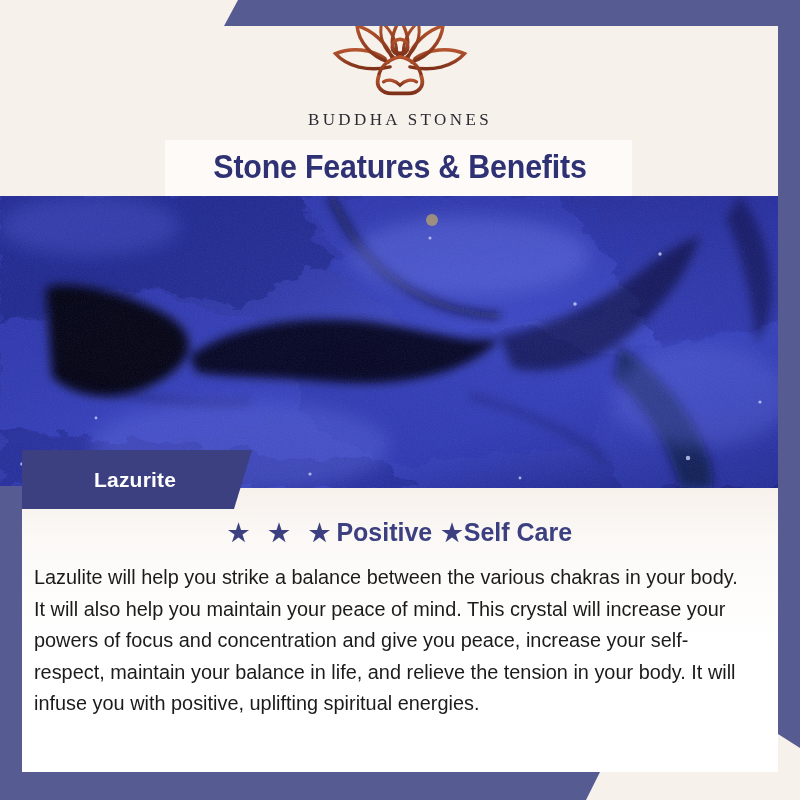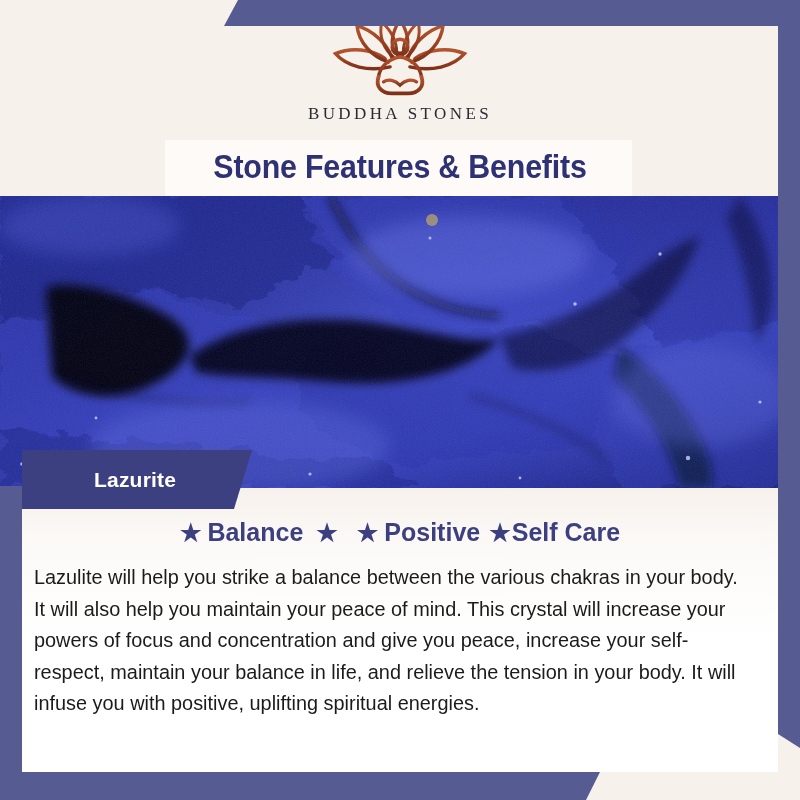--- a/index.html
+++ b/index.html
@@ -38,21 +38,21 @@
   }
 
   
   .logo-block{
     position:absolute;top:14px;left:0;width:800px;height:128px;
     display:flex;flex-direction:column;align-items:center;justify-content:flex-start;
     z-index:4;
   }
   .logo-mark{width:168px;height:86px;display:block;}
   .logo-word{
-    margin-top:4px;
+    margin-top:10px;
     font-family:"Liberation Serif", serif;
     font-size:17px;letter-spacing:3.4px;color:#2b2a33;font-weight:400;
   }
 
   
   .title-band{
     position:absolute;top:140px;left:165px;width:467px;height:56px;
     background:#fdfaf7;z-index:4;
   }
   .title-text{
@@ -253,21 +253,20 @@
 
   <div class="name-tag">
     <span class="name-tag-label">Lazurite</span>
   </div>
 
   <div class="card">
 
     <div class="keywords">
       <span class="kw">
         <span class="star">★</span>
-        <span>Balance</span>
       </span>
       <span class="kw">
         <span class="star">★</span>
       </span>
       <span class="kw tight">
         <span class="star">★</span>
         <span>Positive</span>
       </span>
       <span class="kw tight">
         <span class="star" style="margin-right:1px">★</span>

